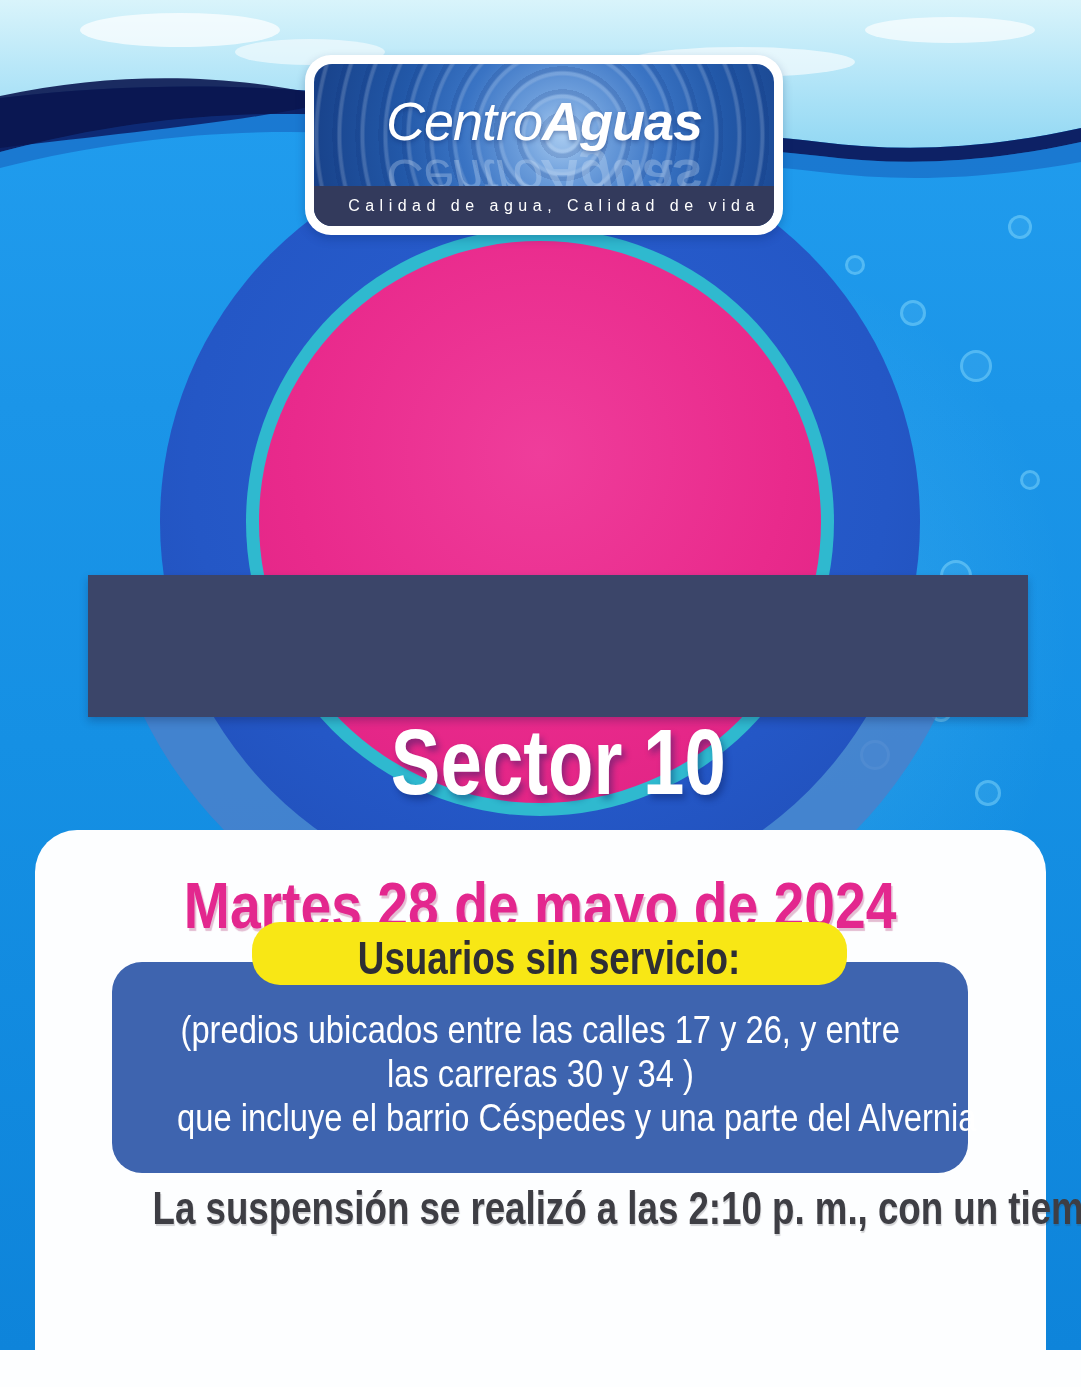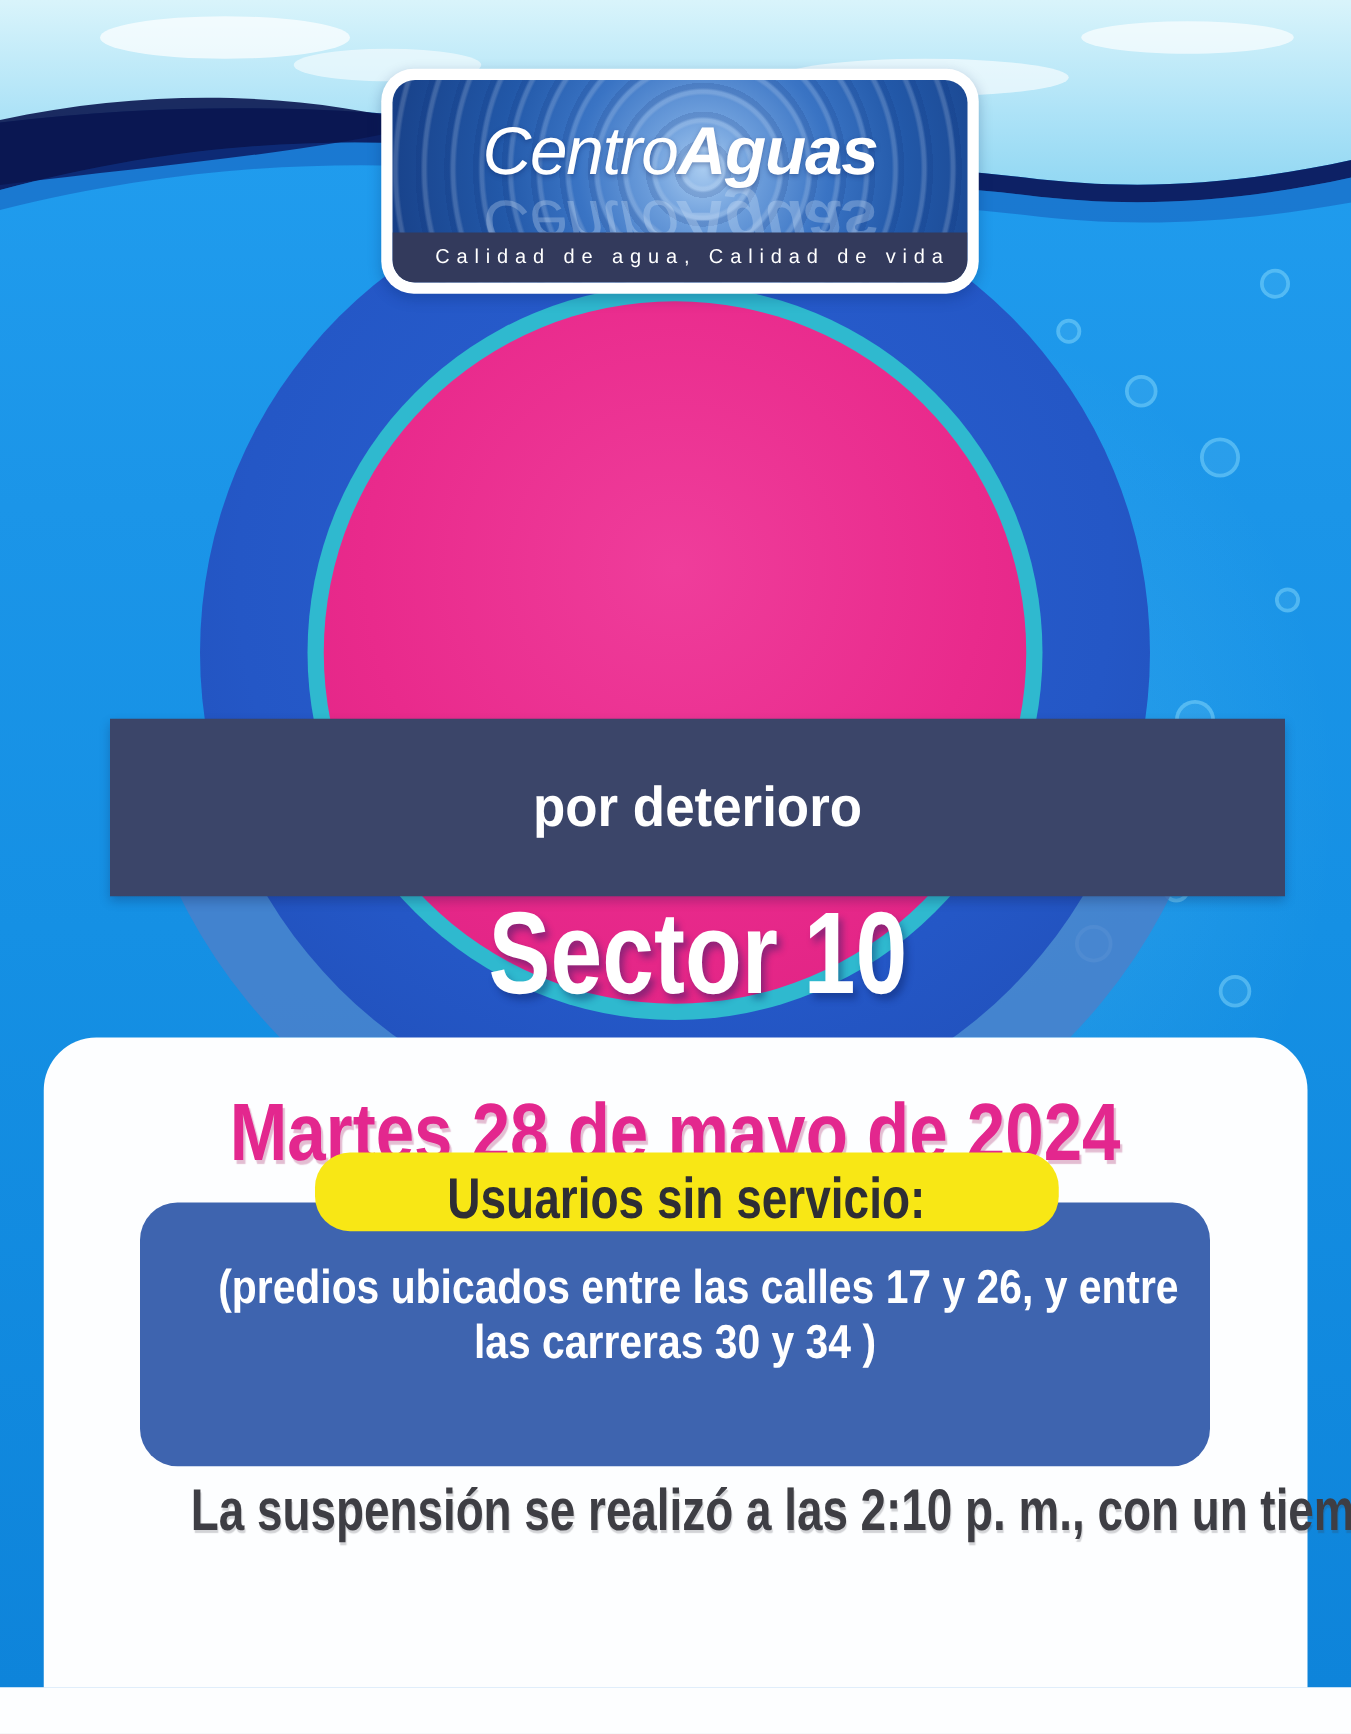--- a/index.html
+++ b/index.html
@@ -101,21 +101,21 @@
   .users-pill{
     position:absolute;left:217px;top:92px;width:595px;height:63px;
     background:#f8e715;border-radius:28px;z-index:2;
     display:flex;align-items:flex-end;justify-content:center;
     color:#2e2e34;font-weight:bold;font-size:46px;
   }
   .users-pill .cond{transform:scaleX(.8);}
   .info-box{
     position:absolute;left:77px;top:132px;width:856px;height:211px;
     background:#3e64af;border-radius:30px;z-index:1;
-    color:#ffffff;font-weight:bold;font-size:38px;line-height:44px;
+    color:#ffffff;font-weight:normal;font-size:38px;line-height:44px;
     text-align:center;box-sizing:border-box;padding-top:46px;
   }
   .info-box .cond82{transform:scaleX(.86);}
   .note{
     position:absolute;left:-20px;right:-20px;top:352px;text-align:center;
     color:#3e3e44;font-weight:bold;font-size:47px;line-height:51px;
     text-shadow:1px 2px 1px rgba(60,60,70,.22);
   }
   .note .cond{transform:scaleX(.78);}
 </style>
@@ -172,37 +172,37 @@
     <div class="logo-screen">
       <div class="logo-ripples"></div>
       <div class="logo-reflection"><span>Centro</span><b>Aguas</b></div>
       <div class="logo-text"><span>Centro</span><b>Aguas</b></div>
       <div class="logo-strip">Calidad de agua, Calidad de vida</div>
     </div>
   </div>
 
 
   <div class="reason-banner">
-    <div><span class="cond94">por deterioro</span></div>
   </div>
 
   <div class="sector">
     <span class="cond">Sector 10</span>
   </div>
 
   <div class="card">
     <div class="service-date">
       <span class="cond">Martes 28 de mayo de 2024</span>
     </div>
     <div class="users-pill">
       <span class="cond">Usuarios sin servicio:</span>
     </div>
     <div class="info-box">
       <div><span class="cond82">(predios ubicados entre las calles 17 y 26, y entre</span></div>
       <div><span class="cond82">las carreras 30 y 34 )</span></div>
+      <div><span class="cond82">que incluye el barrio Céspedes y una parte del Alvernia</span></div>
     </div>
     <div class="note">
       <div><span class="cond">La suspensión se realizó a las 2:10 p. m., con un tiempo</span></div>
     </div>
   </div>
   <div class="bottom-strip"></div>
 
 </div>
 
 </body></html>

